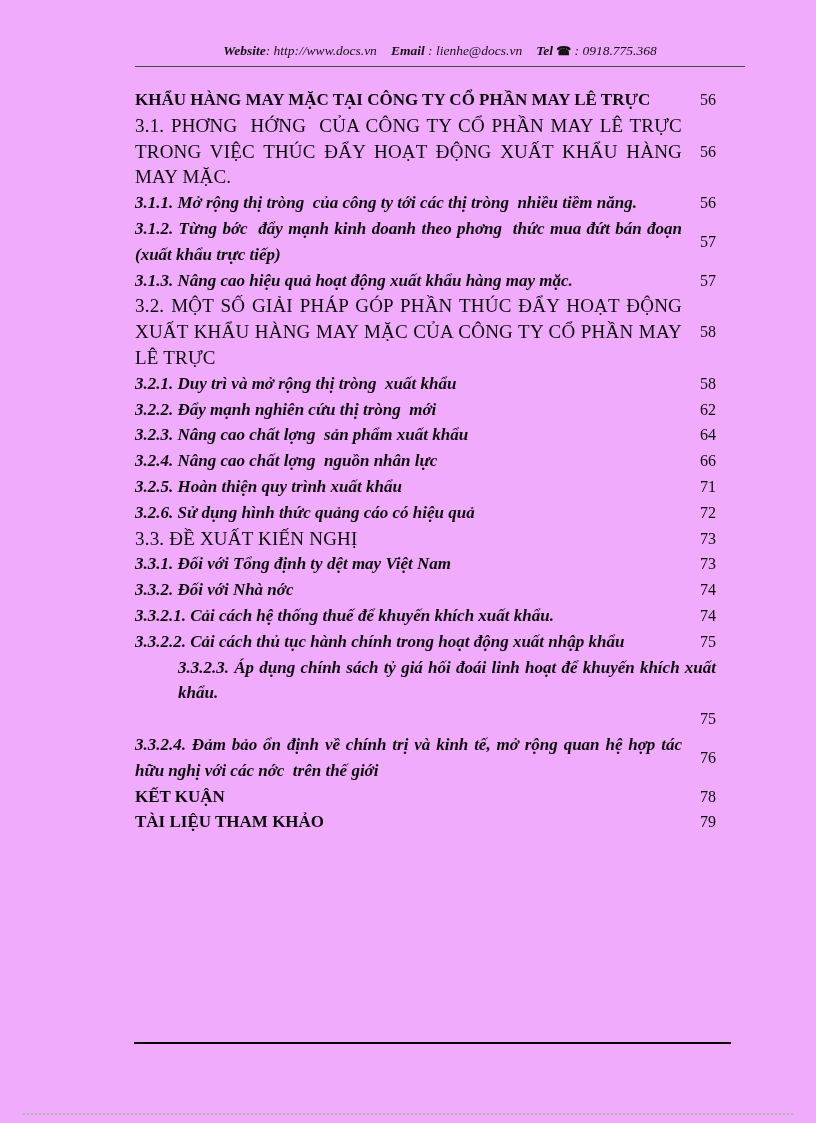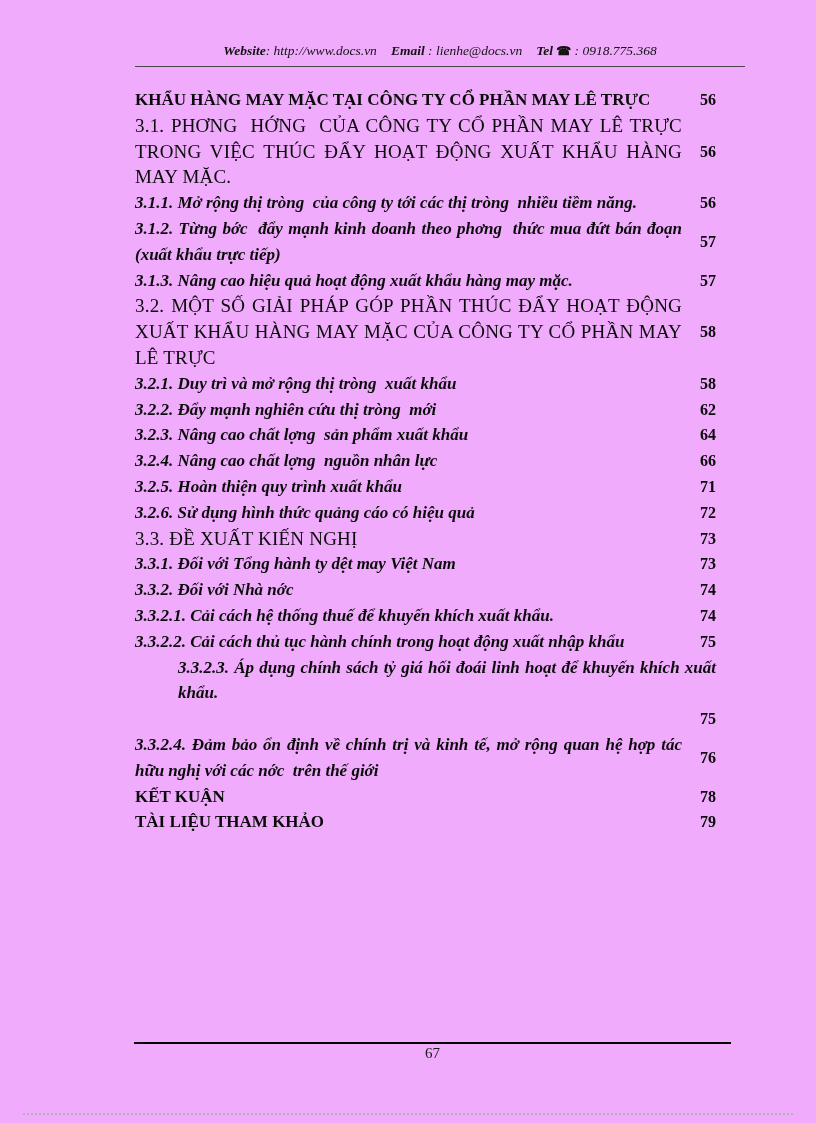--- a/index.html
+++ b/index.html
@@ -45,21 +45,21 @@
   .toc-text {
     flex: 1 1 auto;
     min-width: 0;
     text-align: justify;
     white-space: pre-wrap;
   }
   .toc-page {
     flex: 0 0 34px;
     text-align: right;
     font-size: 16px;
-    font-weight: 700;
+    font-weight: 400;
     font-style: normal;
     line-height: 25.8px;
   }
   .style-chapter .toc-text { font-weight: 700; font-size: 17px; }
   .style-caps .toc-text    { font-weight: 400; font-size: 19px; letter-spacing: 0.2px; }
   .style-bold .toc-text    { font-weight: 700; font-size: 17px; font-style: italic; }
   .style-bold-italic .toc-text { font-weight: 700; font-style: italic; font-size: 17px; }
   
   .page-below { display: block; margin-left: 43px; }
   .page-below .toc-text { width: 100%; }
@@ -141,21 +141,21 @@
       </div>
       <div class="toc-row style-bold">
         <div class="toc-text">3.2.6. Sử dụng hình thức quảng cáo có hiệu quả</div>
         <div class="toc-page">72</div>
       </div>
       <div class="toc-row style-caps">
         <div class="toc-text">3.3. ĐỀ XUẤT KIẾN NGHỊ</div>
         <div class="toc-page">73</div>
       </div>
       <div class="toc-row style-bold">
-        <div class="toc-text">3.3.1. Đối với Tổng hành ty dệt may Việt Nam</div>
+        <div class="toc-text">3.3.1. Đối với Tổng định ty dệt may Việt Nam</div>
         <div class="toc-page">73</div>
       </div>
       <div class="toc-row style-bold">
         <div class="toc-text">3.3.2. Đối với Nhà nớc</div>
         <div class="toc-page">74</div>
       </div>
       <div class="toc-row style-bold-italic">
         <div class="toc-text">3.3.2.1. Cải cách hệ thống thuế để khuyến khích xuất khẩu.</div>
         <div class="toc-page">74</div>
       </div>
@@ -175,16 +175,15 @@
         <div class="toc-text">KẾT KUẬN</div>
         <div class="toc-page">78</div>
       </div>
       <div class="toc-row style-chapter">
         <div class="toc-text">TÀI LIỆU THAM KHẢO</div>
         <div class="toc-page">79</div>
       </div>
     </div>
 
   <div class="footer-rule"></div>
-  <div class="footer-pagenum">67</div>
   <div class="bottom-dots"></div>
 
 </div>
 
 </body></html>

